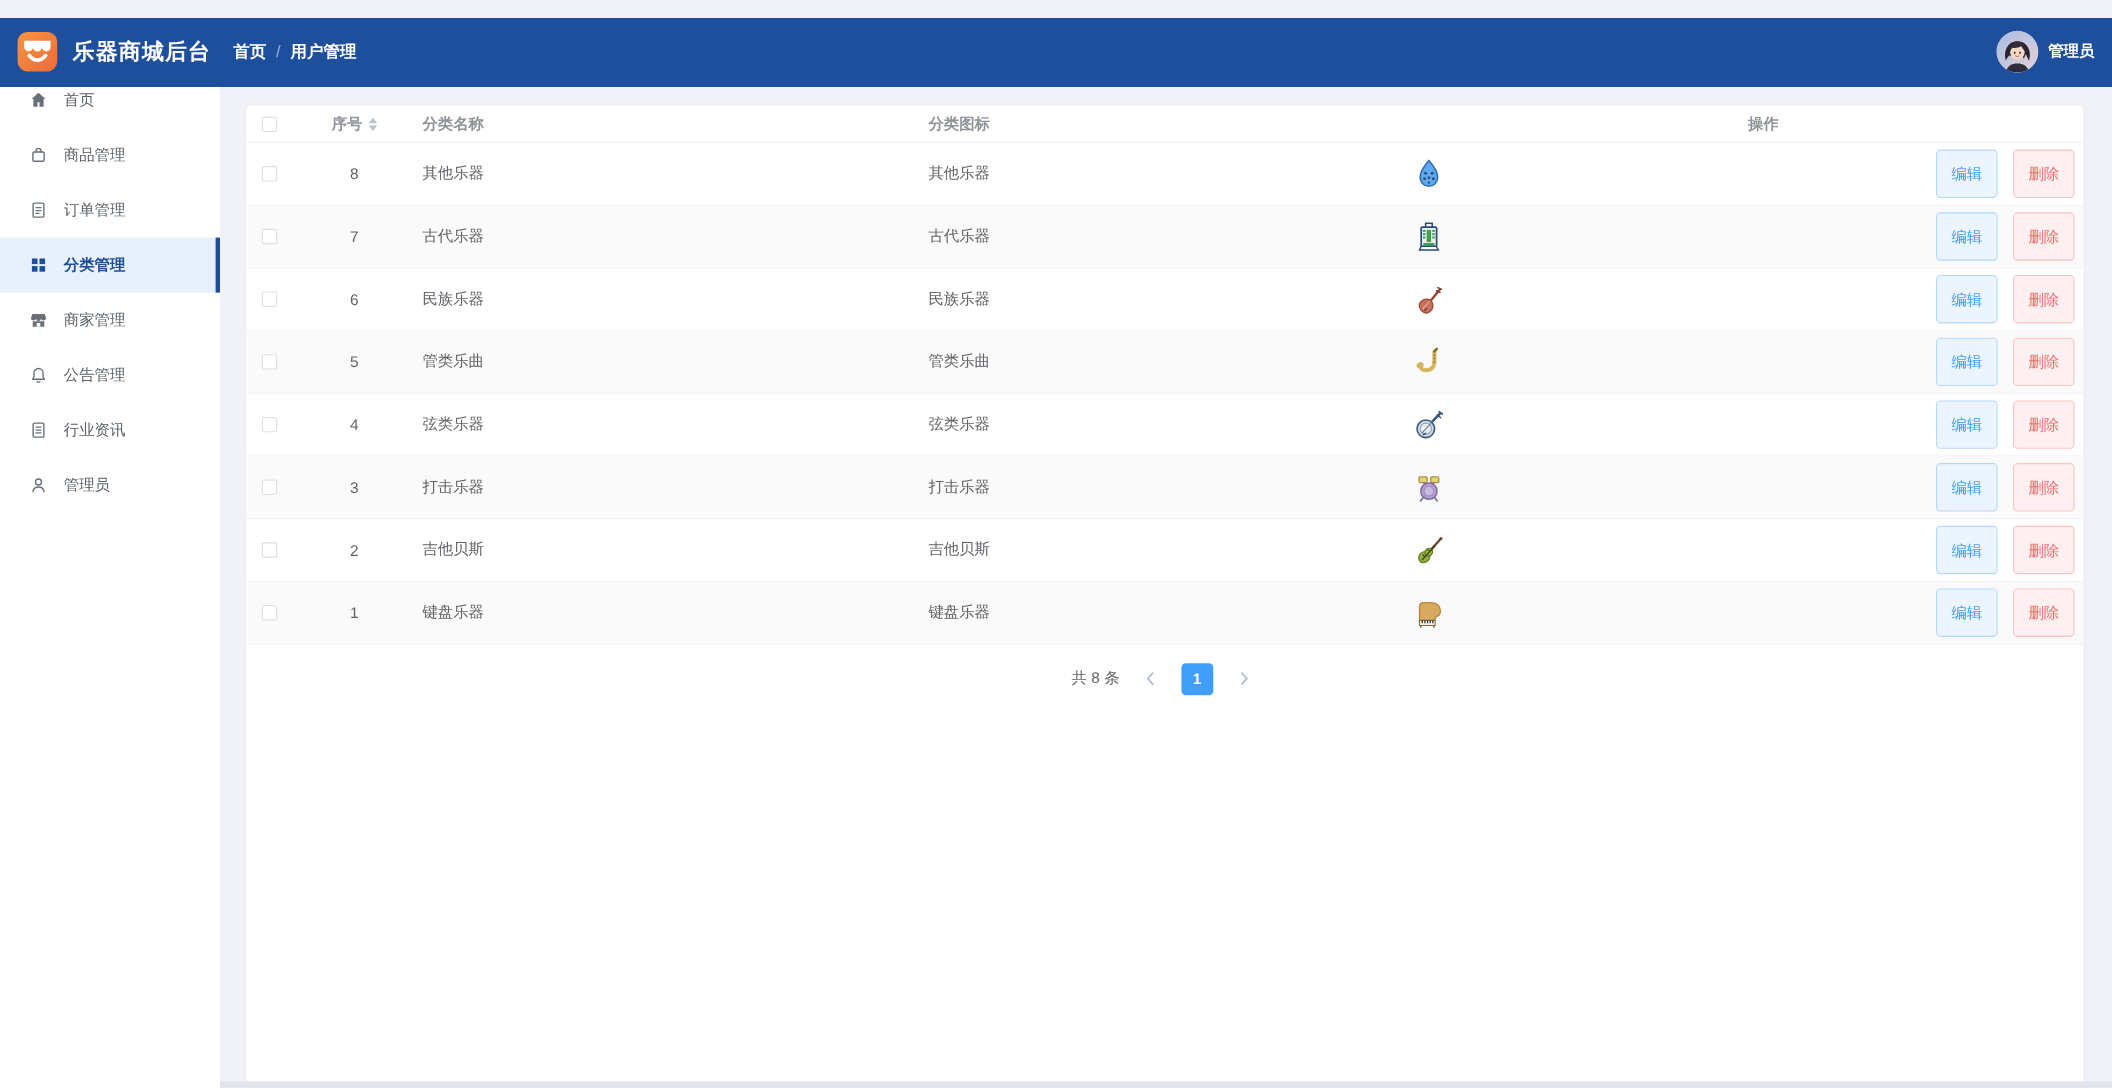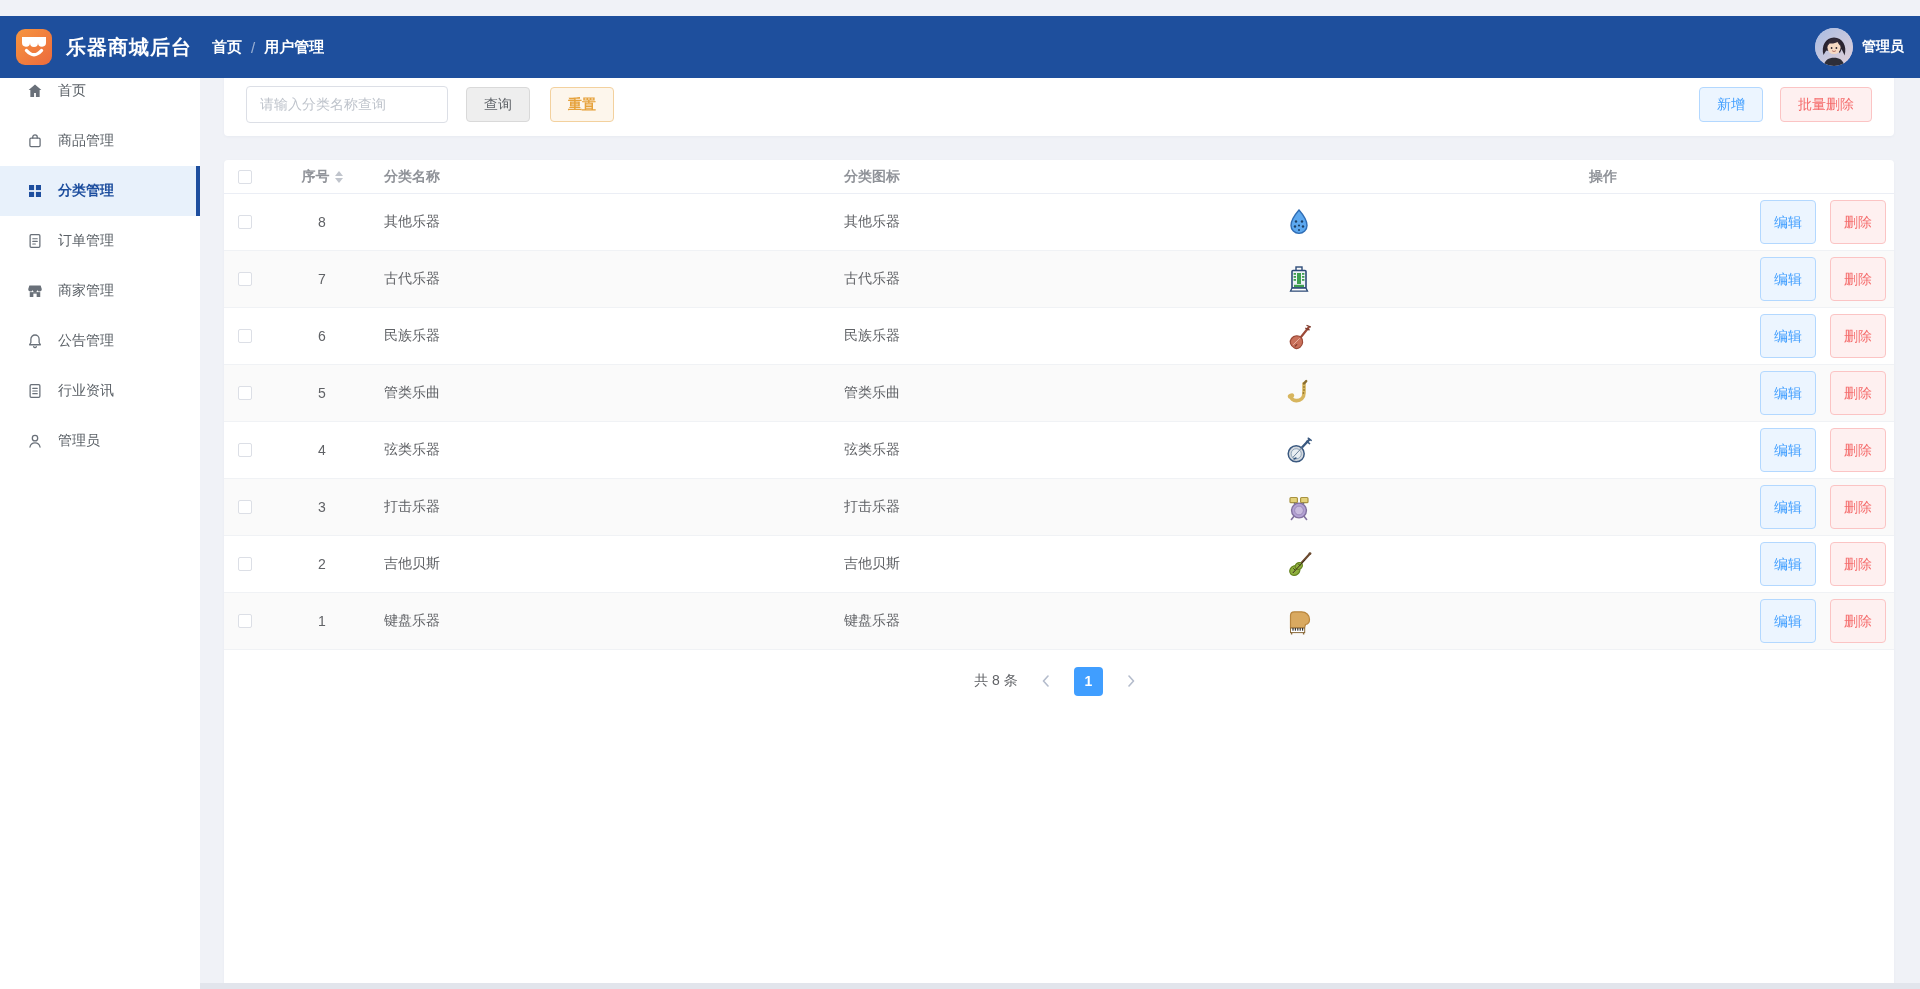--- a/index.html
+++ b/index.html
@@ -143,42 +143,42 @@
     <div class="side-item">
       <span class="s-icon">
           <svg viewBox="0 0 24 24">
             <path d="M9 8.5V6.8a3 3 0 0 1 6 0v1.7" fill="none" stroke="currentColor" stroke-width="1.7"></path>
             <rect x="5.2" y="8.2" width="13.6" height="11.3" rx="1.5" fill="none" stroke="currentColor" stroke-width="1.7"></rect>
           </svg>
         </span>
       <span class="s-label">商品管理</span>
     </div>
 
+    <div class="side-item">
+      <span class="s-icon">
+          <svg viewBox="0 0 24 24">
+            <rect x="5.5" y="3.5" width="13" height="17" rx="1.5" fill="none" stroke="currentColor" stroke-width="1.7"></rect>
+            <path d="M9 9h6M9 12.5h6M9 16h3.5" fill="none" stroke="currentColor" stroke-width="1.5" stroke-linecap="round"></path>
+          </svg>
+        </span>
+      <span class="s-label">订单管理</span>
+    </div>
+
     <div class="side-item active">
       <span class="s-icon">
           <svg viewBox="0 0 24 24">
             <rect x="4" y="4" width="6.8" height="6.8" fill="currentColor"></rect>
             <rect x="13.2" y="4" width="6.8" height="6.8" fill="currentColor"></rect>
             <rect x="4" y="13.2" width="6.8" height="6.8" fill="currentColor"></rect>
             <rect x="13.2" y="13.2" width="6.8" height="6.8" fill="currentColor"></rect>
           </svg>
         </span>
       <span class="s-label">分类管理</span>
     </div>
 
-    <div class="side-item">
-      <span class="s-icon">
-          <svg viewBox="0 0 24 24">
-            <rect x="5.5" y="3.5" width="13" height="17" rx="1.5" fill="none" stroke="currentColor" stroke-width="1.7"></rect>
-            <path d="M9 9h6M9 12.5h6M9 16h3.5" fill="none" stroke="currentColor" stroke-width="1.5" stroke-linecap="round"></path>
-          </svg>
-        </span>
-      <span class="s-label">订单管理</span>
-    </div>
-
 
     <div class="side-item">
       <span class="s-icon">
           <svg viewBox="0 0 24 24">
             <path d="M4.5 4.5h15L21 9.3a3 3 0 0 1-3 3.2 3 3 0 0 1-3-2 3 3 0 0 1-6 0 3 3 0 0 1-3 2A3 3 0 0 1 3 9.3Z" fill="currentColor"></path>
             <path d="M5 13.5h14V20H5Z" fill="currentColor"></path>
             <rect x="9.8" y="15.5" width="4.4" height="4.5" fill="#ffffff"></rect>
           </svg>
         </span>
       <span class="s-label">商家管理</span>
@@ -211,29 +211,20 @@
             <path d="M5.3 20a6.8 6.8 0 0 1 13.4 0" fill="none" stroke="currentColor" stroke-width="1.7" stroke-linecap="round"></path>
           </svg>
         </span>
       <span class="s-label">管理员</span>
     </div>
 
   </aside>
 
   <main class="content">
 
-    <section class="search-card">
-      <input class="search-input" type="text" placeholder="请输入分类名称查询" style="">
-      <button class="btn btn-query">查询</button>
-      <button class="btn btn-reset">重置</button>
-      <div class="toolbar-right">
-        <button class="btn btn-blue">新增</button>
-        <button class="btn btn-red">批量删除</button>
-      </div>
-    </section>
 
     <section class="table-card">
       <div class="thead">
         <div class="th col-check">
             <span class="checkbox"></span>
           </div>
         <div class="th col-id">
           <span>序号</span>
           <span class="sort-caret">
               <i class="up"></i>

